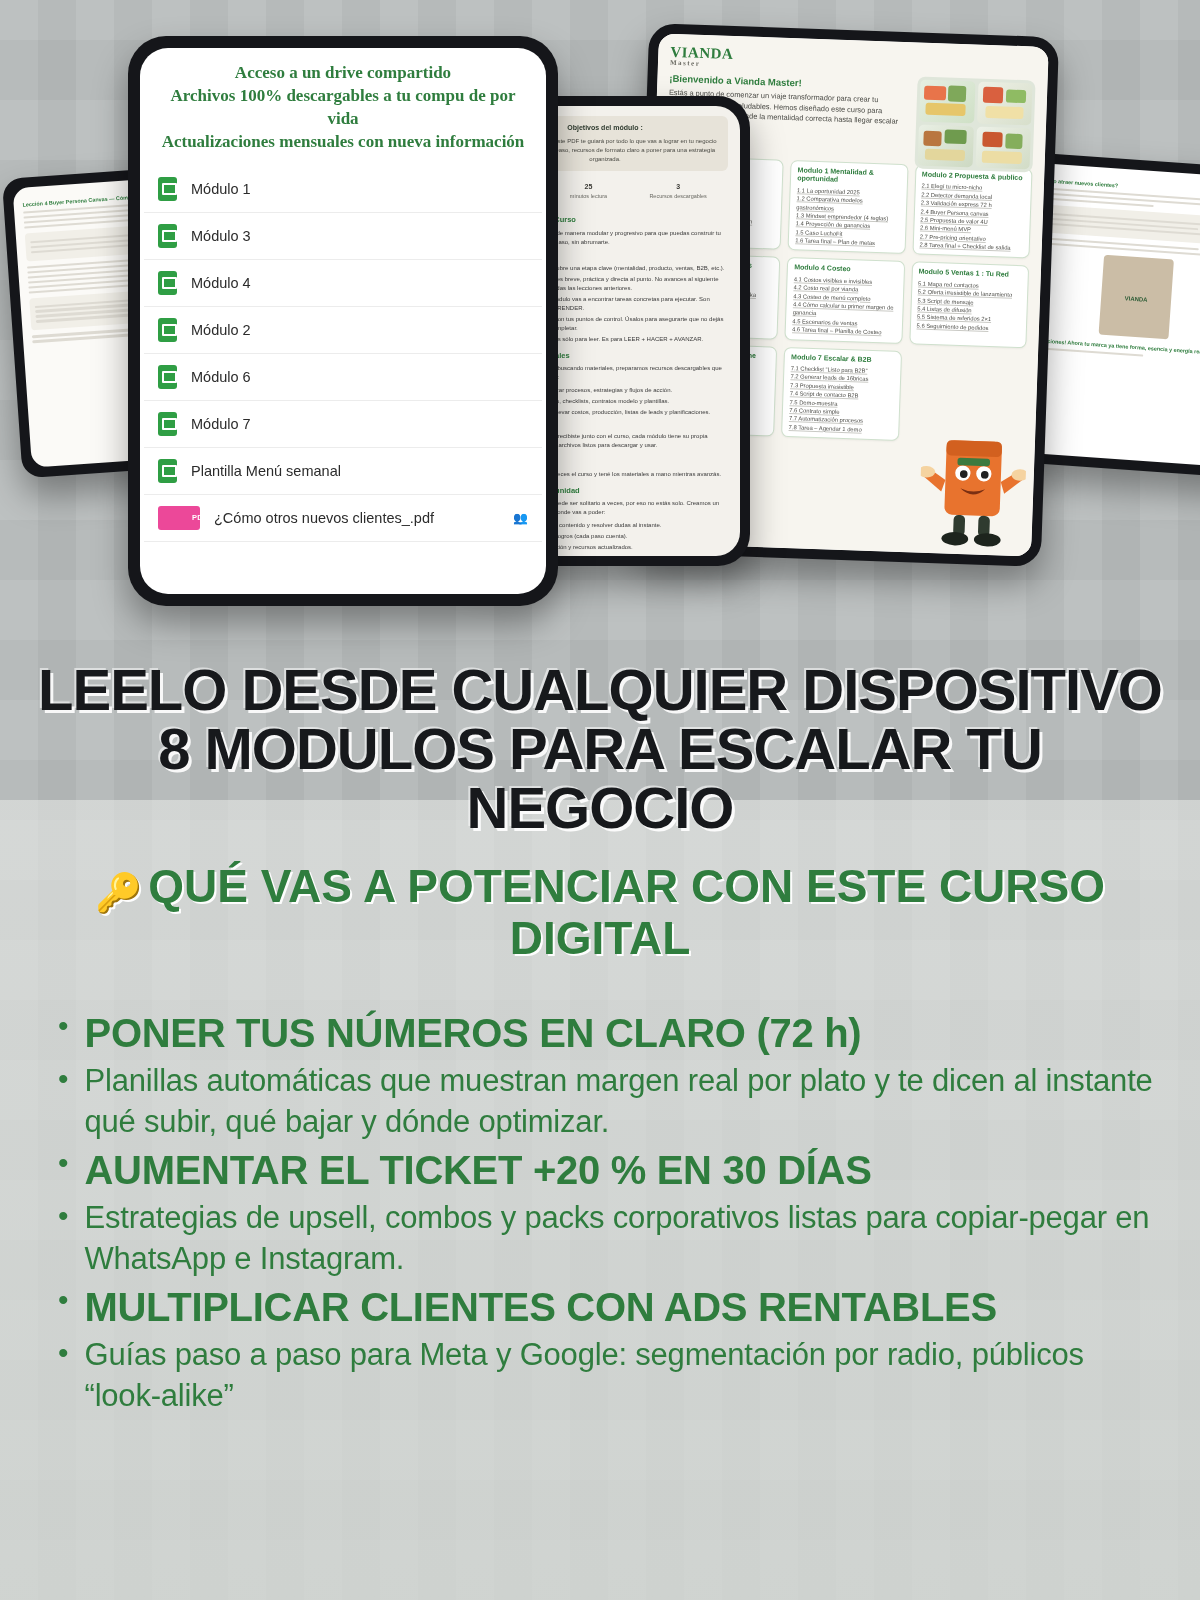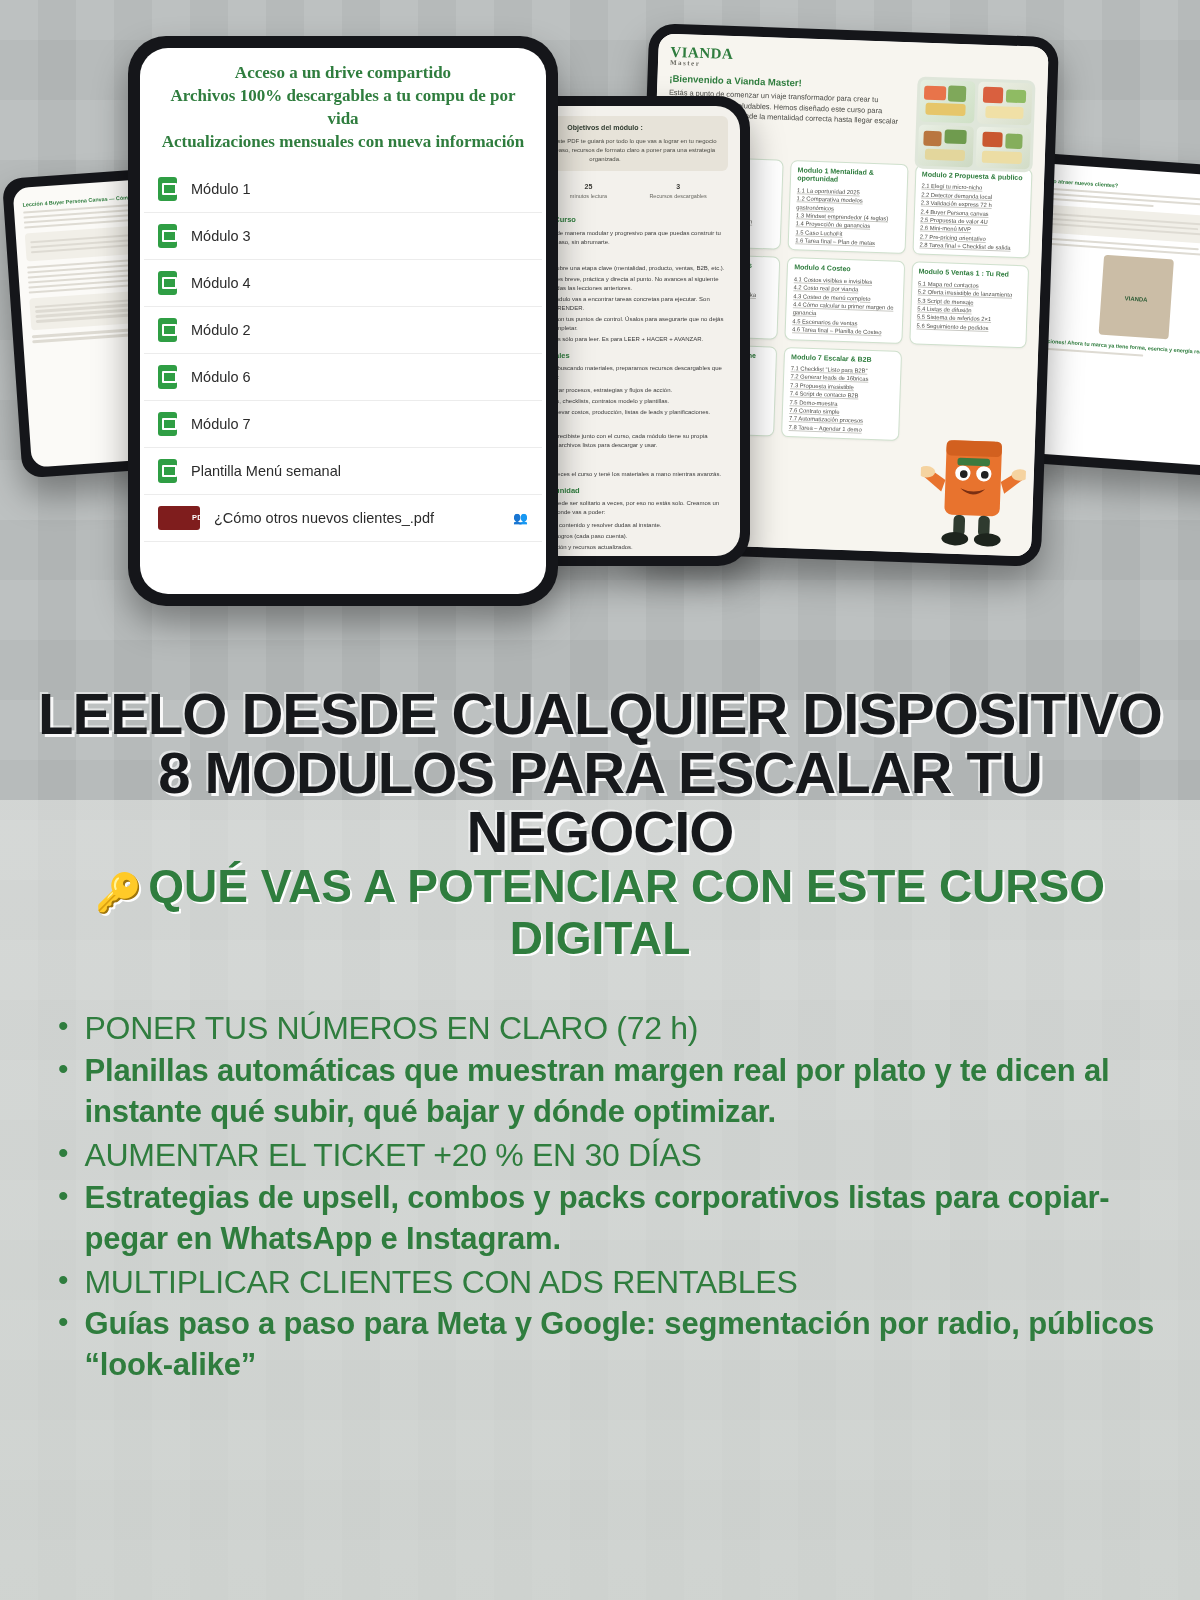--- a/index.html
+++ b/index.html
@@ -86,21 +86,21 @@
   }
   .ic-slides {
     width: 19px; height: 24px; border-radius: 3px; background: #2f9e44;
     position: relative; flex: none;
   }
   .ic-slides:after {
     content: ""; position: absolute; left: 4px; top: 6px; width: 11px; height: 8px;
     border: 2px solid #fff; border-radius: 1px;
   }
   .ic-pdf {
-    width: 20px; height: 24px; border-radius: 3px; background: #7f1d1d; flex: none;
+    width: 20px; height: 24px; border-radius: 3px; background: #ec4899; flex: none;
     color: #fff; font-size: 7.5px; font-weight: 700; display: flex;
     align-items: center; justify-content: center; letter-spacing: .3px; padding-left: 42px;
   }
   .row-text { flex: 1; white-space: nowrap; overflow: hidden; text-overflow: ellipsis; }
   .row-people { color: #7a7a7a; font-size: 12px; flex: none; }
 
   
   .obj-screen { padding: 10px 12px; font-size: 6px; color: #3b3b3b; line-height: 1.5; }
   .obj-banner {
     background: #e7e3d9; border-radius: 6px; padding: 7px 8px; text-align: center;
@@ -152,21 +152,20 @@
     position: absolute; left: 0; right: 0; top: 660px;
     text-align: center;
     font-family: "Liberation Sans", sans-serif;
     font-weight: 700;
     font-size: 58px;
     line-height: 1.02;
     letter-spacing: -1px;
     color: #17191c;
     text-shadow: 3px 3px 0 rgba(255,255,255,0.9), -2px -2px 0 rgba(255,255,255,0.55);
     padding: 0 18px;
-    margin-top: 24px;
   }
   .headline .l2 { display: block; }
 
   
   .section-title {
     position: absolute; left: 40px; right: 40px; top: 862px;
     text-align: center;
     color: #2f7d3e;
     font-weight: 700;
     font-size: 46px;
@@ -174,22 +173,22 @@
     text-shadow: 2px 2px 0 rgba(255,255,255,0.95);
   }
   .key-icon { font-size: 38px; vertical-align: -4px; margin-right: 6px; }
 
   .bullets {
     position: absolute; left: 58px; right: 40px; top: 1008px;
     color: #2f7d3e;
   }
   .bullets .item { display: flex; gap: 16px; margin-bottom: 2px; }
   .bullets .dot { font-size: 30px; line-height: 1.2; flex: none; }
-  .b-strong { font-weight: 400; font-size: 32px; line-height: 1.28; letter-spacing: -0.3px; }
-  .b-normal { font-weight: 700; font-size: 31px; line-height: 1.32; letter-spacing: -0.2px; }
+  .b-strong { font-weight: 700; font-size: 40px; line-height: 1.28; letter-spacing: -0.3px; }
+  .b-normal { font-weight: 400; font-size: 31px; line-height: 1.32; letter-spacing: -0.2px; }
 </style>
 </head>
 <body>
 
 <div class="bg"></div>
 <div class="bg-lower"></div>
 
 <div class="devices">
 
   <div class="tablet" id="tablet-left">

